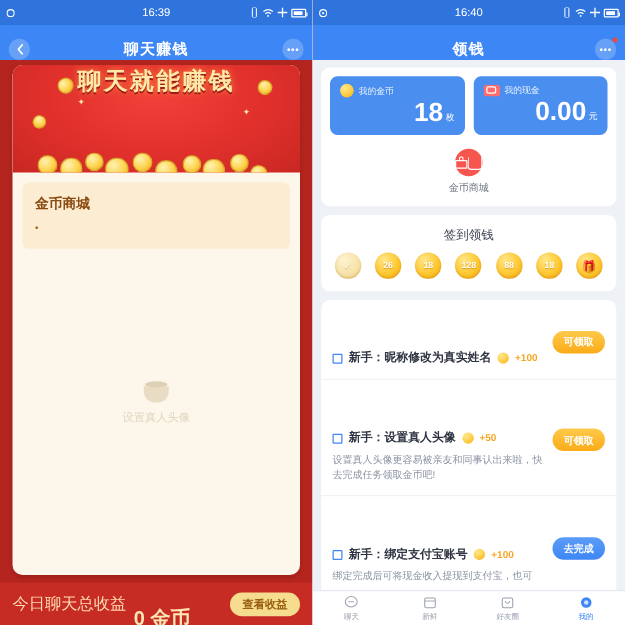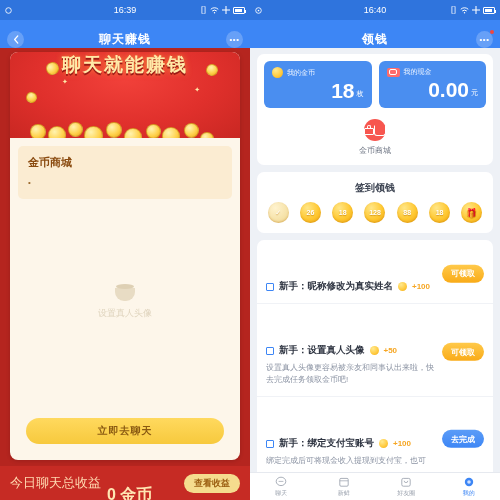--- a/index.html
+++ b/index.html
@@ -138,21 +138,21 @@
   }
   .shop-icon::after {
     content:""; width: 11px; height: 9px; border: 1.4px solid #fff; border-radius: 1px 1px 3px 3px;
     border-top-color: transparent; position: relative;
   }
   .shop-bag { position: relative; width: 11px; height: 10px; }
   .shop-bag i { position:absolute; left:0; right:0; bottom:0; height:7px; border:1.3px solid #fff; border-radius:1px; }
   .shop-bag b { position:absolute; left:3px; right:3px; top:0; height:4px; border:1.3px solid #fff; border-bottom:none; border-radius:3px 3px 0 0; }
   .shop-label { font-size: 8px; color: #6b7280; }
 
-  .sec-title { text-align: center; font-size: 10px; color: #3f4654; font-weight: bold; padding: 9px 0 7px; }
+  .sec-title { text-align: center; font-size: 10px; color: #3f4654; font-weight: normal; padding: 9px 0 7px; }
 
   .signin-row { display: flex; justify-content: space-around; align-items: center; padding: 0 5px 10px; }
   .sign-coin {
     width: 21px; height: 21px; border-radius: 50%;
     background: radial-gradient(circle at 35% 28%, #ffe687, #ffc831 55%, #f0a713 100%);
     box-shadow: inset 0 -1px 2px rgba(180,110,0,0.35);
     display: flex; align-items: center; justify-content: center;
     font-size: 7px; font-weight: bold; color: #fff;
     text-shadow: 0 1px 1px rgba(190,120,0,0.6);
   }
@@ -269,23 +269,20 @@
         <div class="tips-item">
           <span class="tips-dot">•</span>
         </div>
       </div>
 
       <div class="empty">
         <div class="empty-icon"></div>
         <div class="empty-text">设置真人头像</div>
       </div>
 
-      <div class="cta-wrap">
-        <button class="cta-btn">立即去聊天</button>
-      </div>
     </div>
 
     <div class="bottom-bar-left">
       <span class="bb-label">今日聊天总收益</span>
       <span class="bb-value">0 金币</span>
       <button class="bb-btn">查看收益</button>
     </div>
   </div>
 
   <div class="panel-right">

